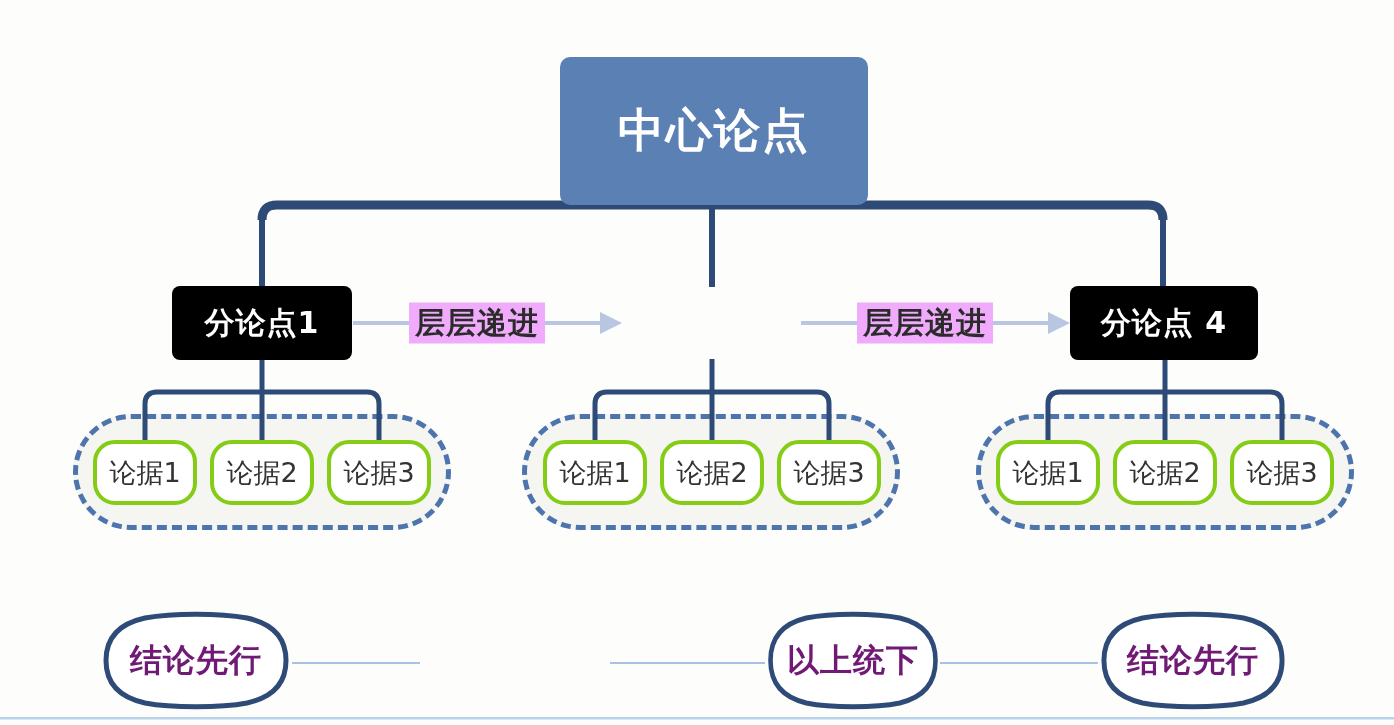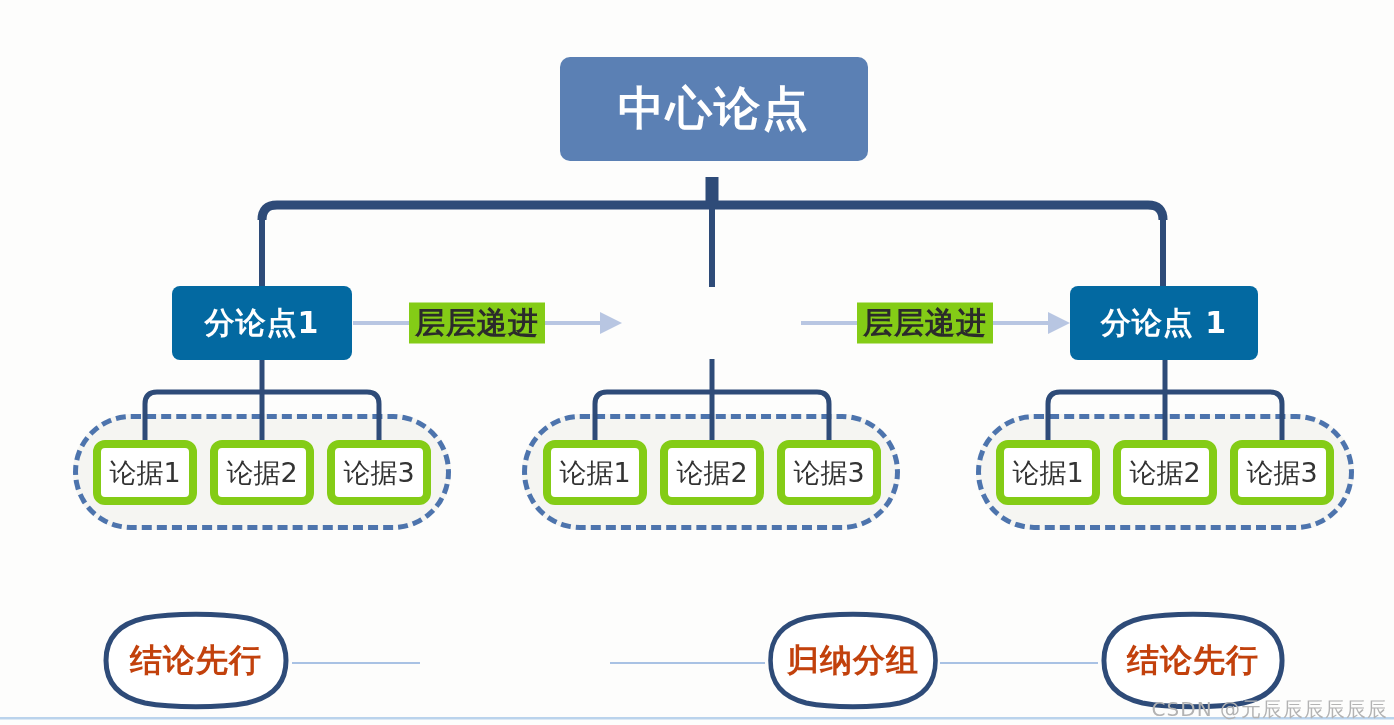--- a/index.html
+++ b/index.html
@@ -22,60 +22,60 @@
     border:5px dashed #4d74ad;
     border-radius:58px;
     z-index:1;
   }
   
   .wires{
     position:absolute;left:0;top:0;z-index:2;
   }
   
   .node-root{
-    position:absolute;left:560px;top:57px;width:308px;height:104px;
+    position:absolute;left:560px;top:57px;width:308px;height:148px;
     background:#5b80b4;border-radius:10px;
     display:flex;align-items:center;justify-content:center;
     color:#ffffff;font-size:46px;font-weight:700;letter-spacing:2px;
     z-index:3;
   }
   .node-sub{
     position:absolute;top:286px;height:74px;
-    background:#0369a1;border-radius:8px;
+    background:#000000;border-radius:8px;
     display:flex;align-items:center;justify-content:center;
     color:#ffffff;font-size:30px;font-weight:700;letter-spacing:1px;
     z-index:3;
   }
   
   .node-ev{
     position:absolute;top:440px;width:104px;height:65px;
     box-sizing:border-box;
     background:#ffffff;
-    border:8px solid #84cc16;border-radius:12px;
+    border:4px solid #84cc16;border-radius:22px;
     display:flex;align-items:center;justify-content:center;
     color:#333333;font-size:27px;
     z-index:3;
   }
   
   .tlabel{
     position:absolute;top:323px;transform:translate(-50%,-50%);
-    background:#84cc16;padding:0 6px;
+    background:#f0abfc;padding:0 6px;
     color:#2b2b2b;font-size:30px;font-weight:700;letter-spacing:1px;
     z-index:3;
   }
   
   .principle{
     position:absolute;top:609px;height:103px;
     z-index:3;
   }
   .principle svg{position:absolute;left:0;top:0;}
   .principle .plabel{
     position:absolute;left:0;top:0;width:100%;height:100%;
     display:flex;align-items:center;justify-content:center;
-    color:#c2410c;font-size:32px;font-weight:700;letter-spacing:1px;
+    color:#701a75;font-size:32px;font-weight:700;letter-spacing:1px;
   }
   .watermark{
     position:absolute;right:6px;top:696px;
     color:#b3b3b3;font-size:20px;letter-spacing:1px;
     z-index:4;
   }
 </style>
 </head>
 <body>
 
@@ -116,21 +116,21 @@
   </svg>
 
   <div class="node-root">
     <span>中心论点</span>
   </div>
 
   <div class="node-sub" style="left:172px;width:180px">
     <span>分论点1</span>
   </div>
   <div class="node-sub" style="left:1070px;width:188px">
-    <span>分论点 1</span>
+    <span>分论点 4</span>
   </div>
 
   <div class="tlabel" style="left:477px">层层递进</div>
   <div class="tlabel" style="left:925px">层层递进</div>
 
   <div class="node-ev" style="left:93px">论据1</div>
   <div class="node-ev" style="left:210px">论据2</div>
   <div class="node-ev" style="left:327px">论据3</div>
 
   <div class="node-ev" style="left:543px">论据1</div>
@@ -144,24 +144,23 @@
   <div class="principle" style="left:100px;width:192px">
     <svg width="192" height="103" viewBox="0 0 192 102" preserveAspectRatio="none">
       <path d="M6 51 C6 31 17 15 45 9 C72 4 120 4 147 9 C175 15 186 31 186 51 C186 71 175 87 147 93 C120 98 72 98 45 93 C17 87 6 71 6 51 Z" fill="#ffffff" stroke="#2e4b78" stroke-width="5"></path>
     </svg>
     <div class="plabel">结论先行</div>
   </div>
   <div class="principle" style="left:765px;width:176px">
     <svg width="176" height="103" viewBox="0 0 192 102" preserveAspectRatio="none">
       <path d="M6 51 C6 31 17 15 45 9 C72 4 120 4 147 9 C175 15 186 31 186 51 C186 71 175 87 147 93 C120 98 72 98 45 93 C17 87 6 71 6 51 Z" fill="#ffffff" stroke="#2e4b78" stroke-width="5"></path>
     </svg>
-    <div class="plabel">归纳分组</div>
+    <div class="plabel">以上统下</div>
   </div>
   <div class="principle" style="left:1098px;width:190px">
     <svg width="190" height="103" viewBox="0 0 192 102" preserveAspectRatio="none">
       <path d="M6 51 C6 31 17 15 45 9 C72 4 120 4 147 9 C175 15 186 31 186 51 C186 71 175 87 147 93 C120 98 72 98 45 93 C17 87 6 71 6 51 Z" fill="#ffffff" stroke="#2e4b78" stroke-width="5"></path>
     </svg>
     <div class="plabel">结论先行</div>
   </div>
 
-  <div class="watermark">CSDN @元辰辰辰辰辰辰</div>
 
 </div>
 
 </body></html>

